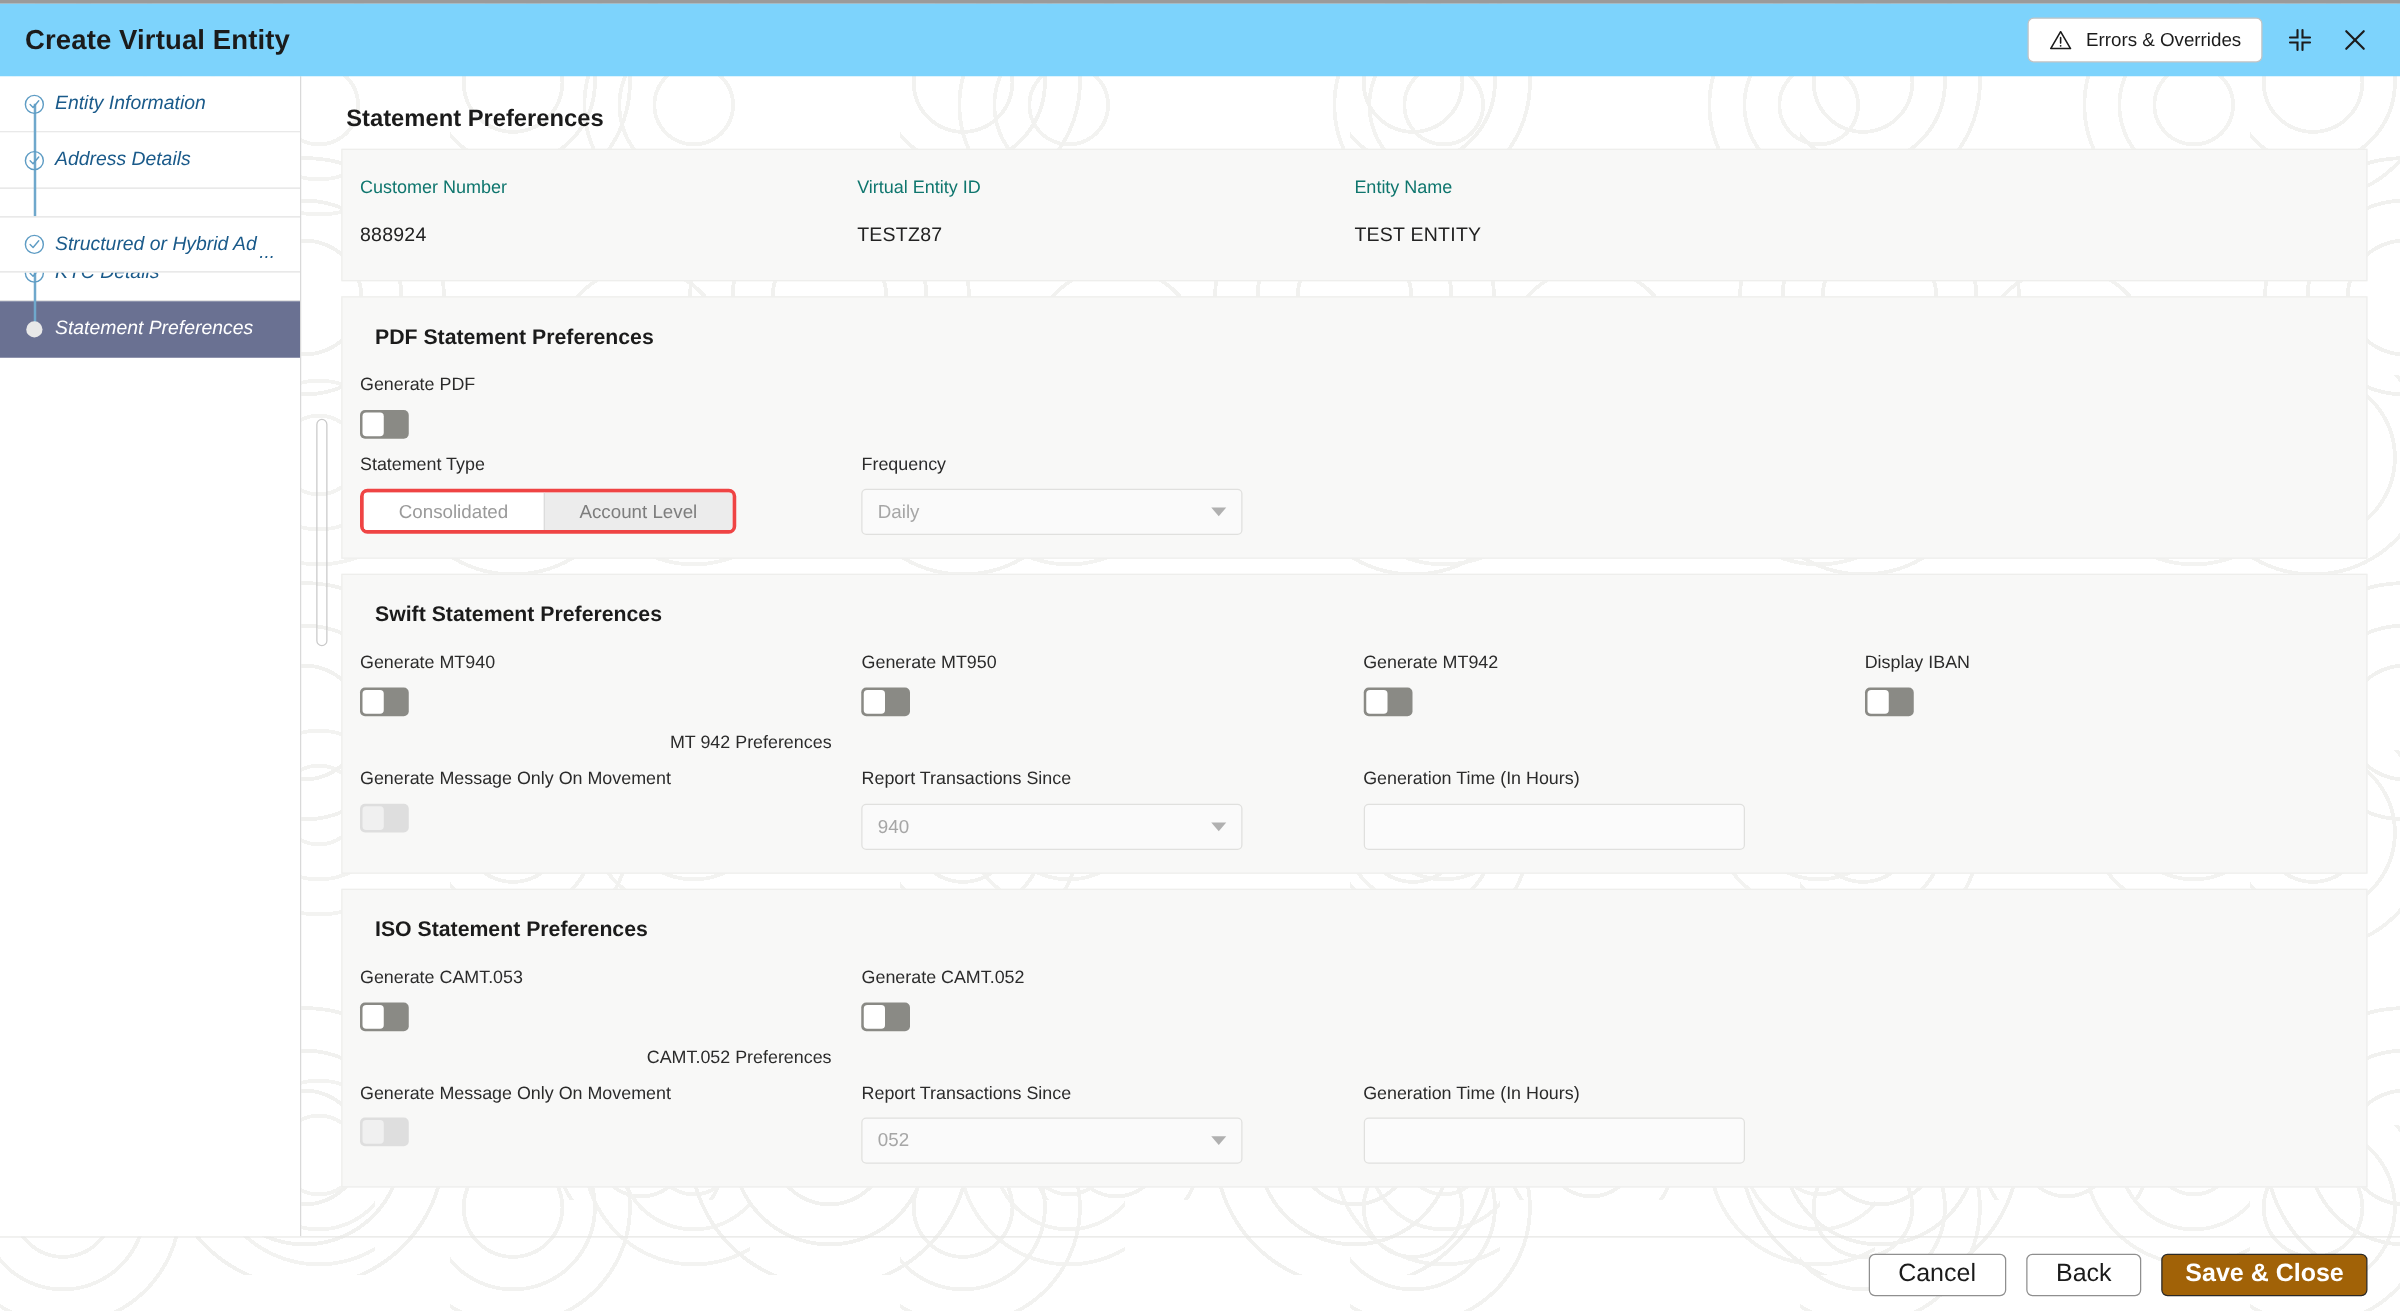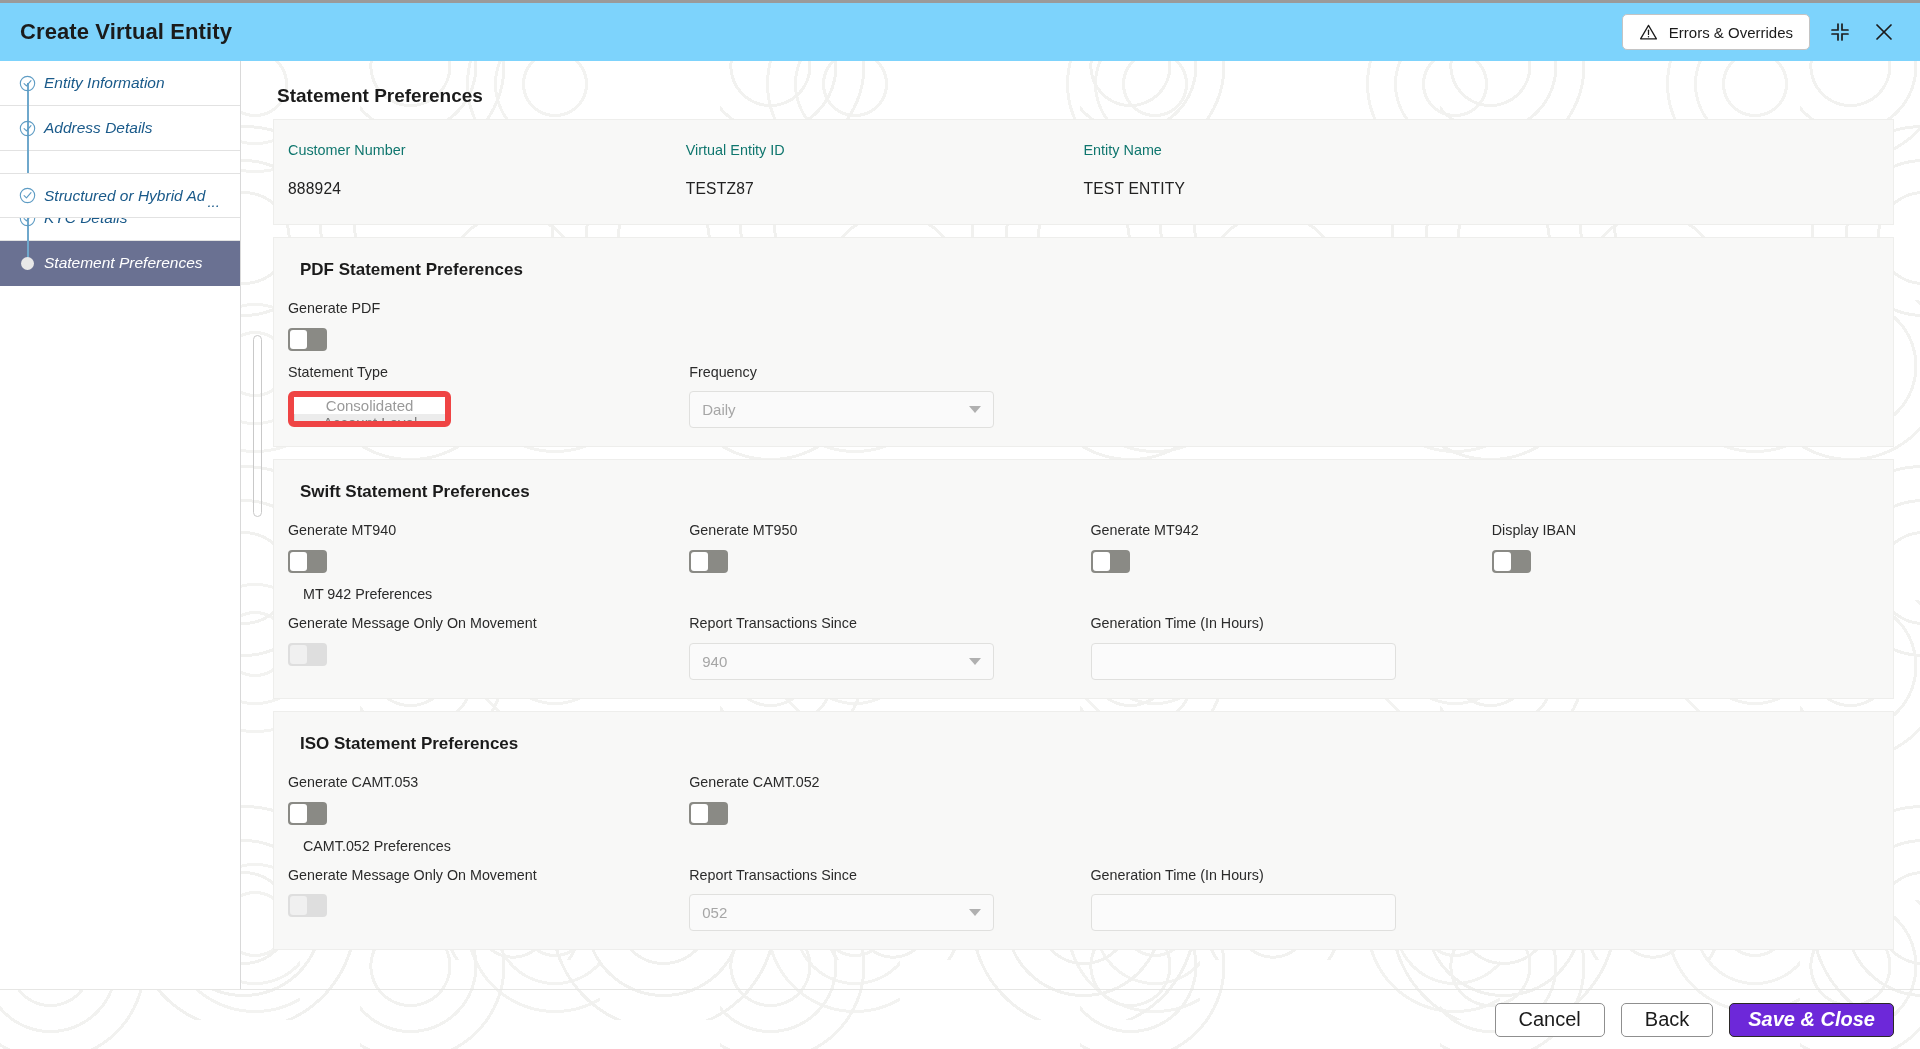--- a/index.html
+++ b/index.html
@@ -158,44 +158,43 @@
     display: grid;
     grid-template-columns: repeat(4, 1fr);
     padding: 0 0 0 14px;
   }
   .cell { padding-right: 24px; }
   .ctl-label {
     font-size: 14.3px; color: #2b2b2b; margin-bottom: 11px; line-height: 1.2;
   }
   .ctl-label.sub { margin-top: 13px; margin-bottom: 10px; }
   .sub-head {
-    font-size: 14.3px; color: #2b2b2b; margin: 13px 0 0 15px;
+    font-size: 14.3px; color: #2b2b2b; margin: 13px 0 0 15px; text-align: right;
   }
 
   
   .toggle {
     width: 39px; height: 23px; border-radius: 4px;
     background: #8a8a85; position: relative; cursor: pointer;
     display: block;
   }
   .toggle::after {
     content: ""; position: absolute;
     left: 2px; top: 2px; width: 17px; height: 19px;
     background: #ffffff; border-radius: 3px;
   }
   .toggle.disabled { background: #dedede; cursor: default; }
   .toggle.disabled::after { background: #f0f0f0; }
 
   
   .segmented {
     display: inline-flex;
-    border: 6px solid #ef4444; border-radius: 6px;
+    border: 3px solid #ef4444; border-radius: 6px;
     overflow: hidden; background: #fff;
     height: 36px;
-    flex-direction: column;
   }
   .seg {
     padding: 0 28px; height: 100%;
     display: flex; align-items: center; justify-content: center;
     font-size: 15px; color: #9a9a9a; cursor: pointer;
     background: #ffffff; border: none;
     font-family: "Liberation Sans", sans-serif;
     white-space: nowrap;
   }
   .seg.selected { background: #ececec; color: #7d7d7d; }
@@ -235,21 +234,21 @@
     position: relative; z-index: 3;
     border-top: 1px solid #e6e6e4;
   }
   .btn {
     height: 34px; padding: 0 23px;
     border-radius: 5px; font-size: 20px;
     cursor: pointer; font-family: "Liberation Sans", sans-serif;
     display: flex; align-items: center; justify-content: center;
   }
   .btn-outline { background: #fff; border: 1px solid #8f8f8f; color: #1b1b1b; }
-  .btn-primary { background: #6d28d9; border: 1px solid #2b2926; color: #ffffff; font-weight: bold; padding: 0 18px; font-style: italic;}
+  .btn-primary { background: #a16207; border: 1px solid #2b2926; color: #ffffff; font-weight: bold; padding: 0 18px;}
 </style>
 </head>
 <body>
 
 <div class="texture"></div>
 
 <div class="app-window">
 
   <div class="header">
     <div class="header-title">Create Virtual Entity</div>

